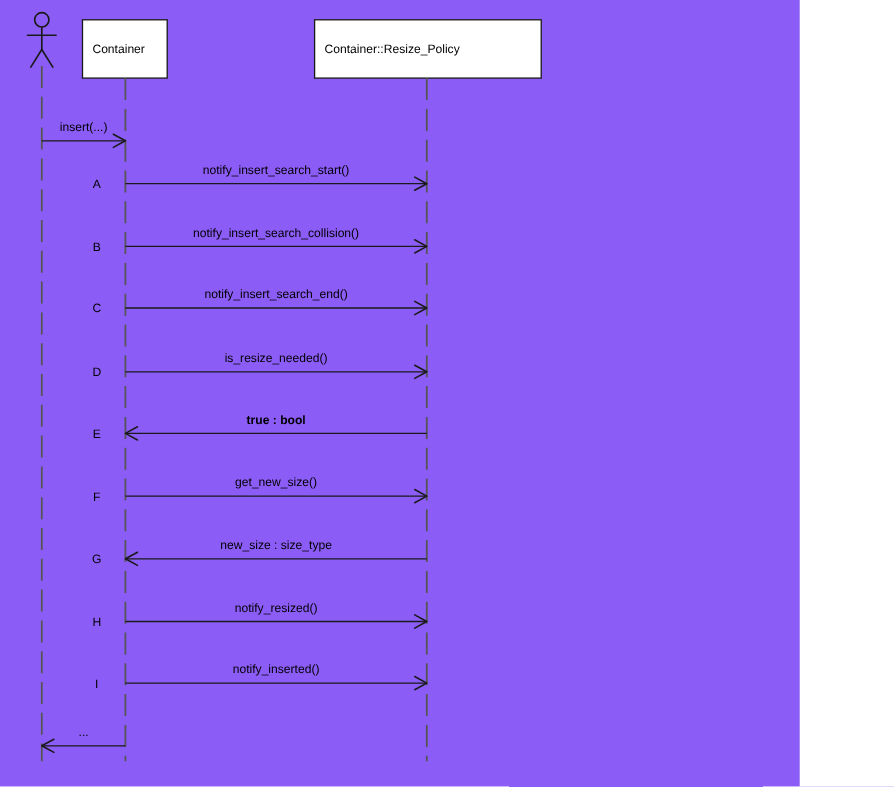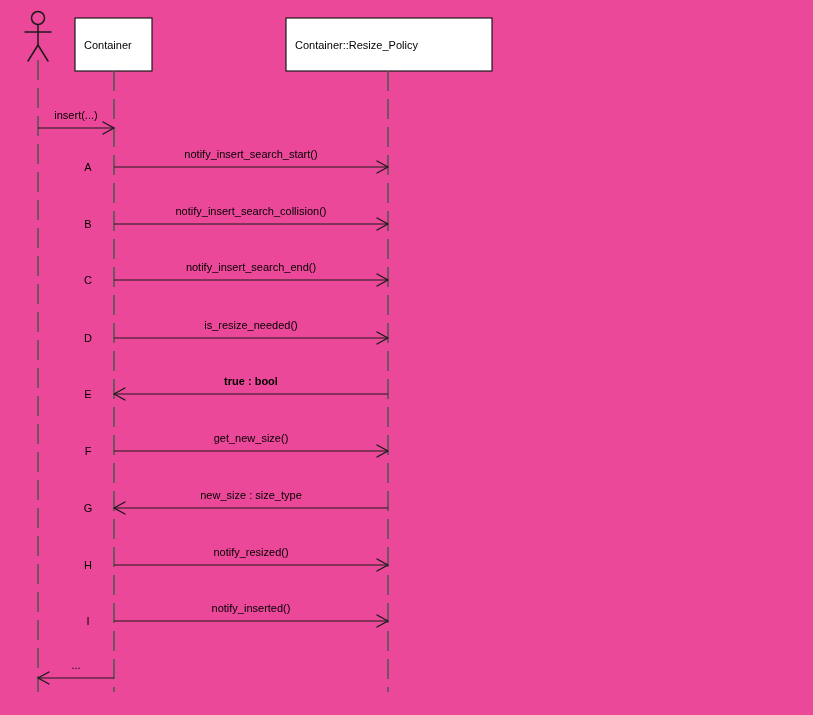--- a/index.html
+++ b/index.html
@@ -7,23 +7,23 @@
     margin: 0;
     padding: 0;
     background: #ffffff;
   }
   body {
     font-family: "Liberation Sans", sans-serif;
     color: #000000;
   }
   #diagram-root {
     position: relative;
-    width: 813px;
+    width: 727px;
     height: 715px;
-    background: #ec4899;
+    background: #8b5cf6;
     overflow: hidden;
   }
   #diagram-svg {
     position: absolute;
     left: 0;
     top: 0;
     display: block;
   }
   .lifeline-box {
     fill: #ffffff;

